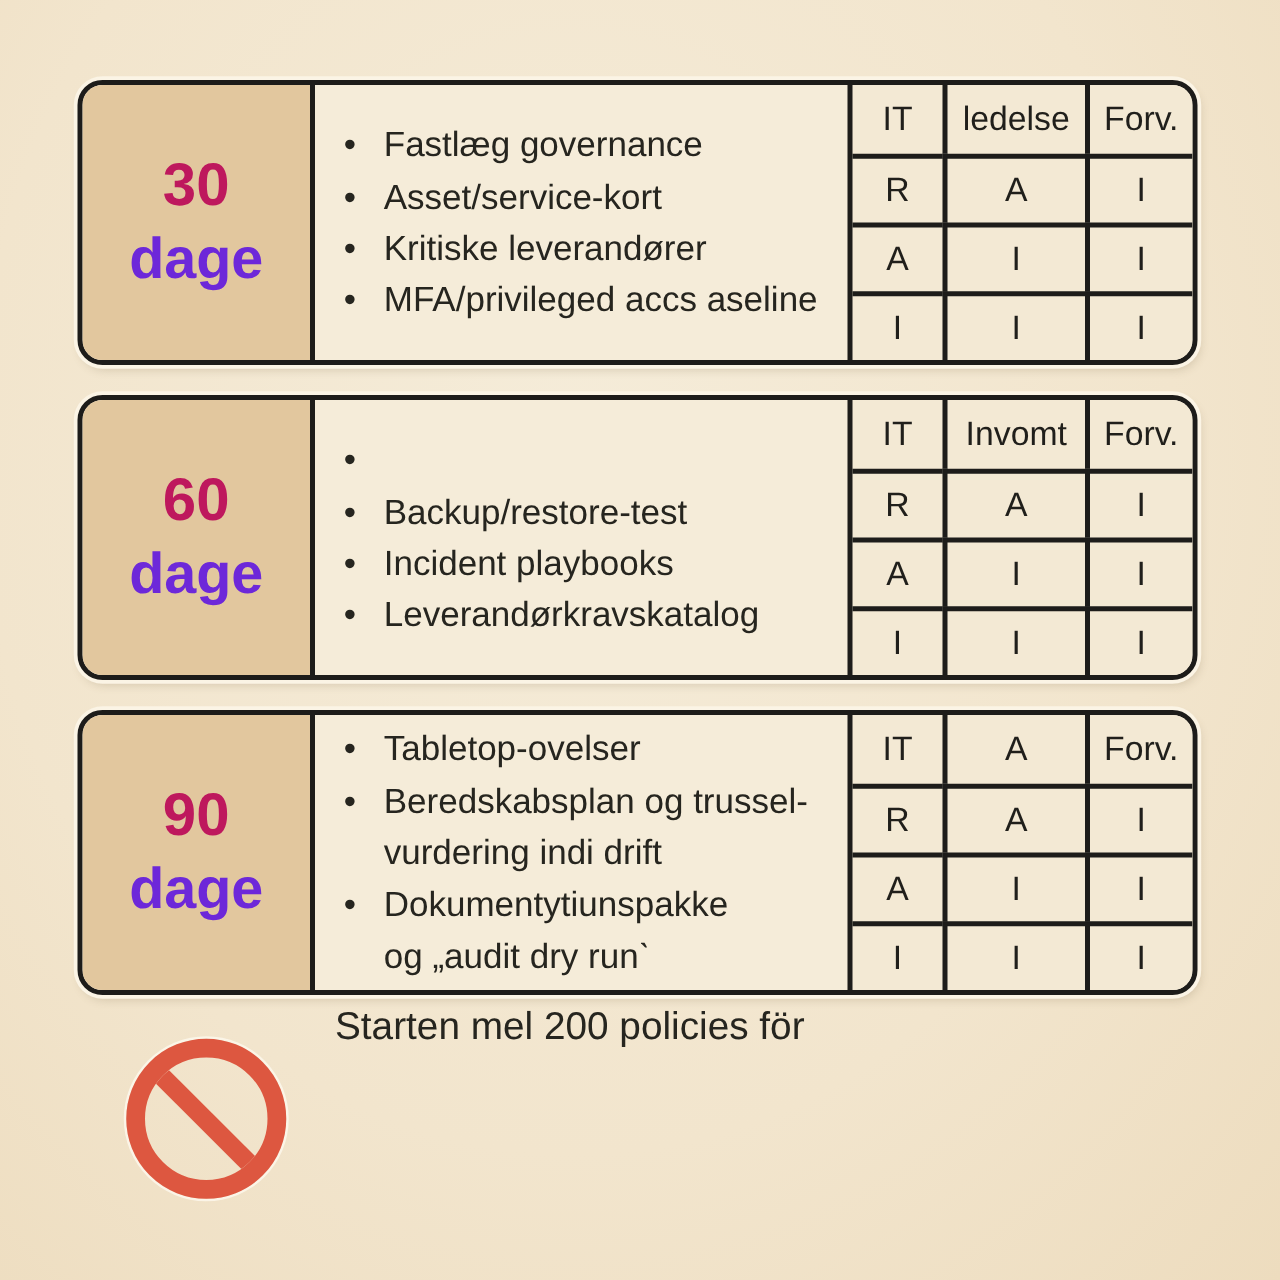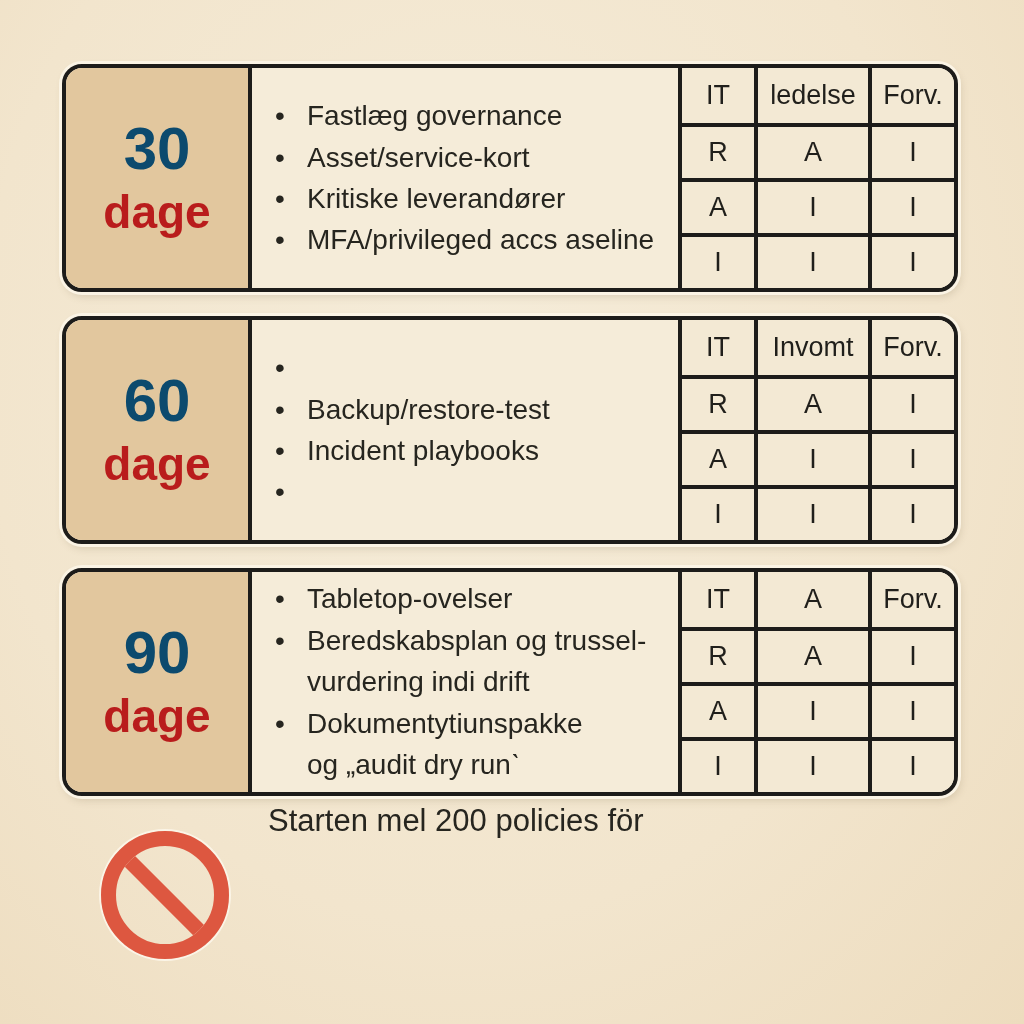--- a/index.html
+++ b/index.html
@@ -25,22 +25,22 @@
   .panel-1{top:64px;}
   .panel-2{top:316px;}
   .panel-3{top:568px;}
 
   .period{
     width:182px;flex:0 0 182px;
     background:#e2c79e;
     border-right:4px solid #1d1c1a;
     display:flex;flex-direction:column;align-items:center;justify-content:center;
   }
-  .period-num{font-size:60px;font-weight:bold;color:#0c4a6e;line-height:1;}
-  .period-unit{font-size:46px;font-weight:bold;color:#b91c1c;line-height:1.1;margin-top:8px;}
+  .period-num{font-size:48px;font-weight:bold;color:#be185d;line-height:1;}
+  .period-unit{font-size:46px;font-weight:bold;color:#6d28d9;line-height:1.1;margin-top:8px;}
 
   .bullets{
     flex:1 1 auto;
     display:flex;flex-direction:column;justify-content:center;
     padding:6px 8px 6px 20px;
   }
   .bullet{display:flex;align-items:flex-start;font-size:28px;line-height:1.48;color:#26251f;}
   .bullet .dot{flex:0 0 32px;padding-left:3px;}
   .bullet .bullet-text{white-space:pre-line;}
 
@@ -138,20 +138,21 @@
       <div class="bullet">
           <span class="dot">•</span>
           <span class="bullet-text">Backup/restore-test</span>
         </div>
       <div class="bullet">
           <span class="dot">•</span>
           <span class="bullet-text">Incident playbooks</span>
         </div>
       <div class="bullet">
           <span class="dot">•</span>
+          <span class="bullet-text">Leverandørkravskatalog</span>
         </div>
     </div>
     <div class="raci">
       <div class="cell c0 r0">IT</div>
       <div class="cell r0">Invomt</div>
       <div class="cell r0">Forv.</div>
       <div class="cell c0">R</div>
       <div class="cell">A</div>
       <div class="cell">I</div>
       <div class="cell c0">A</div>

